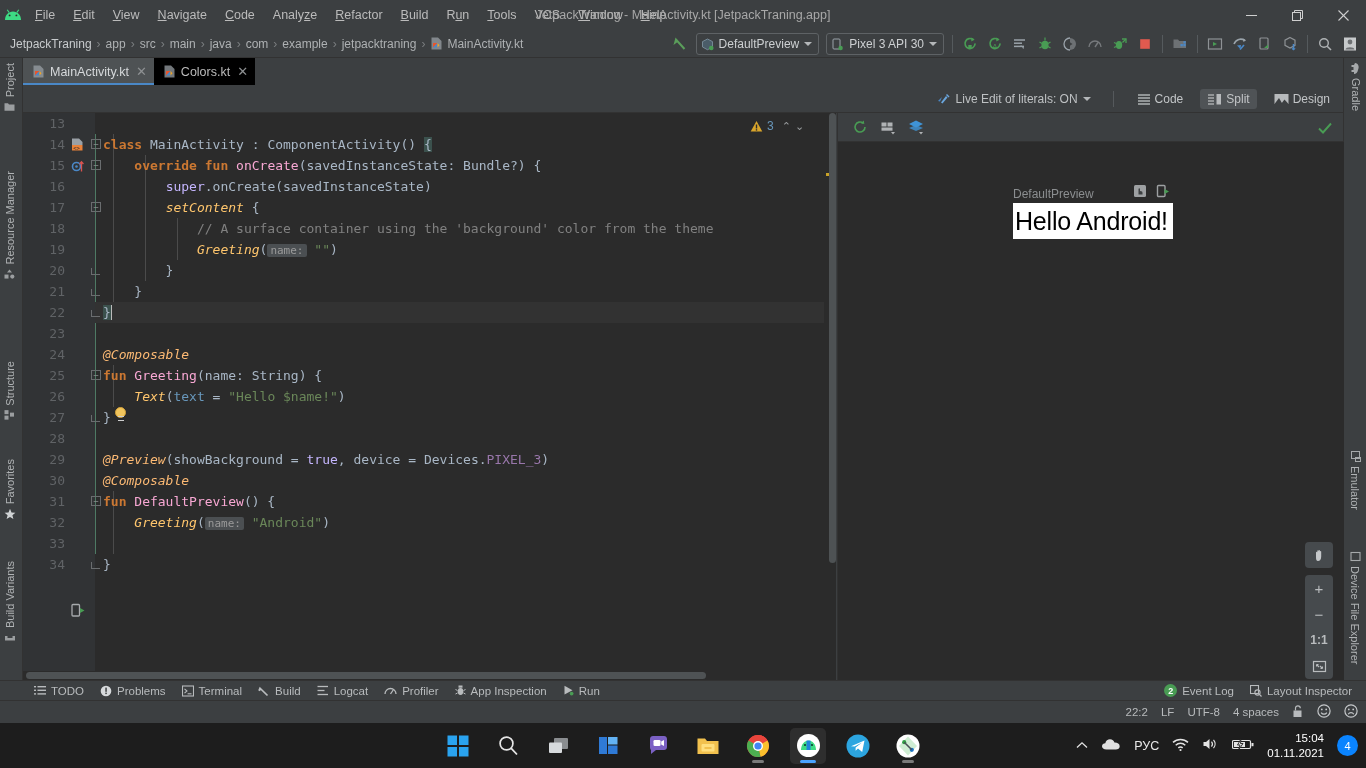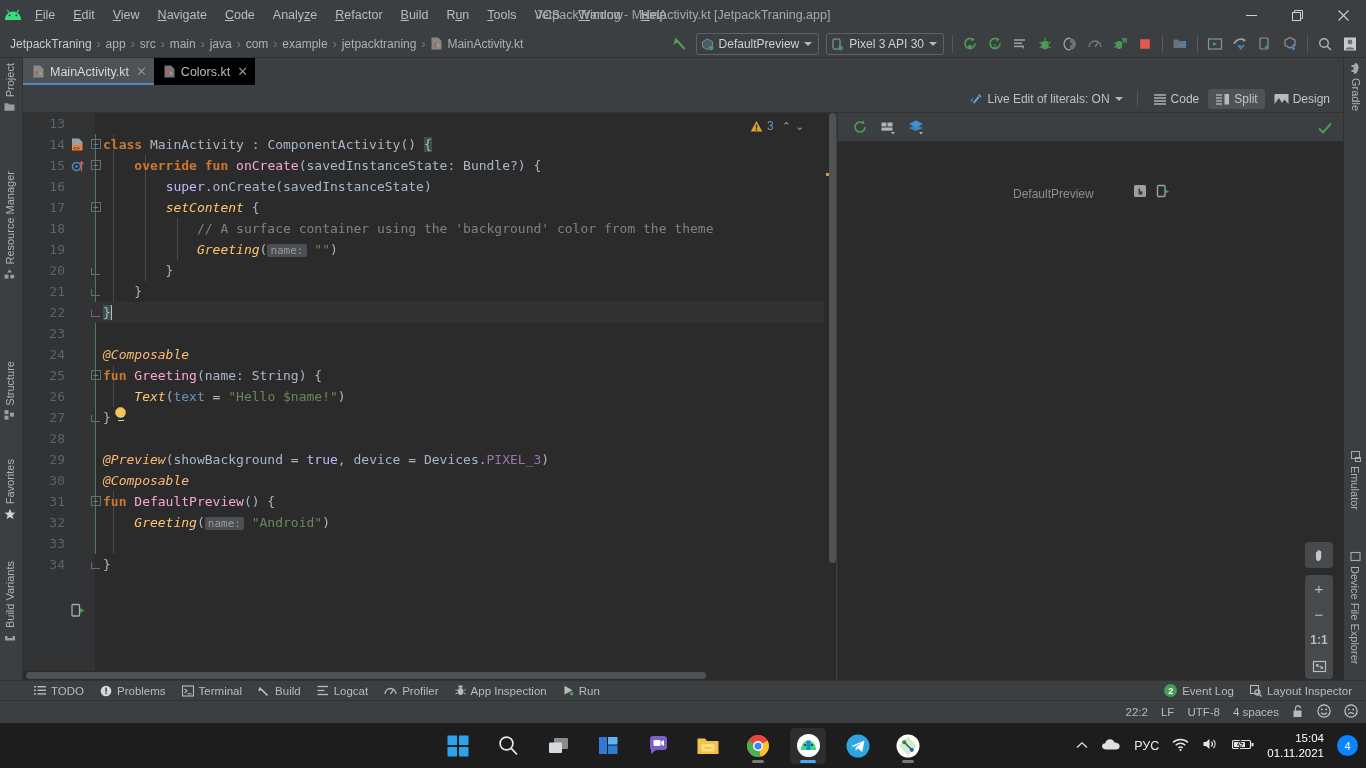--- a/index.html
+++ b/index.html
@@ -91,21 +91,21 @@
   .etab.active::after {
     content:''; position:absolute; left:0; right:0; bottom:0; height:2px; background:#4a88c7;
   }
   .etab.inactive { background: #000000; margin-top: 32px; }
   .etab-close { font-size: 13px; color: #8e9193; margin-left: 2px; }
 
   
   .editor-head {
     position: absolute; left: 23px; top: 85px; width: 1320px; height: 28px;
     background: #3c3f41; display: flex; align-items: center; justify-content: flex-end;
-    padding-right: 6px; gap: 2px; border-bottom: 1px solid #323232;
+    padding-right: 6px; gap: 10px; border-bottom: 1px solid #323232;
   }
   .live-edit { display: flex; align-items: center; gap: 5px; font-size: 12px; color: #bec1c3; padding: 0 6px; }
   .mode-sep { width:1px; height:16px; background:#55595c; margin: 0 6px; }
   .mode-btn {
     display: flex; align-items: center; gap: 4px; font-size: 12px; color: #c2c5c7;
     padding: 3px 7px; border-radius: 3px;
   }
   .mode-btn.sel { background: #4f5356; }
 
   
@@ -735,20 +735,23 @@
             <path d="M5.5 10.5 L5.5 5 C5.5 4, 7 4, 7 5 L7 7 L8.3 7.2 C9.3 7.4, 9.5 8, 9.5 9 L9.5 10.5 Z" fill="#3c3f41"></path>
           </svg>
         </span>
         <span>
           <svg width="14" height="14" viewBox="0 0 14 14">
             <rect x="1.5" y="1.5" width="7.5" height="11" rx="1" fill="none" stroke="#9da0a2" stroke-width="1.4"></rect>
             <path d="M8.5 5 L13 7.5 L8.5 10 Z" fill="#499c54"></path>
           </svg>
         </span>
       </div>
+      <div class="prev-device">
+        <span>Hello Android!</span>
+      </div>
 
       <div class="zoom-ctrls">
         <div class="zc-group">
           <div class="zc-btn">
             <svg width="15" height="15" viewBox="0 0 15 15">
               <path d="M4 9 L4 4.5 C4 3.6 5.3 3.6 5.3 4.5 L5.3 7 L5.3 3 C5.3 2.1 6.6 2.1 6.6 3 L6.6 7 L6.6 2.6 C6.6 1.7 7.9 1.7 7.9 2.6 L7.9 7 L7.9 3.6 C7.9 2.7 9.2 2.7 9.2 3.6 L9.2 8.5 C9.2 11.5 7.8 13 6 13 C4.4 13 4 11.6 4 9 Z" fill="#c5c8ca"></path>
             </svg>
           </div>
         </div>
         <div class="zc-spacer"></div>

